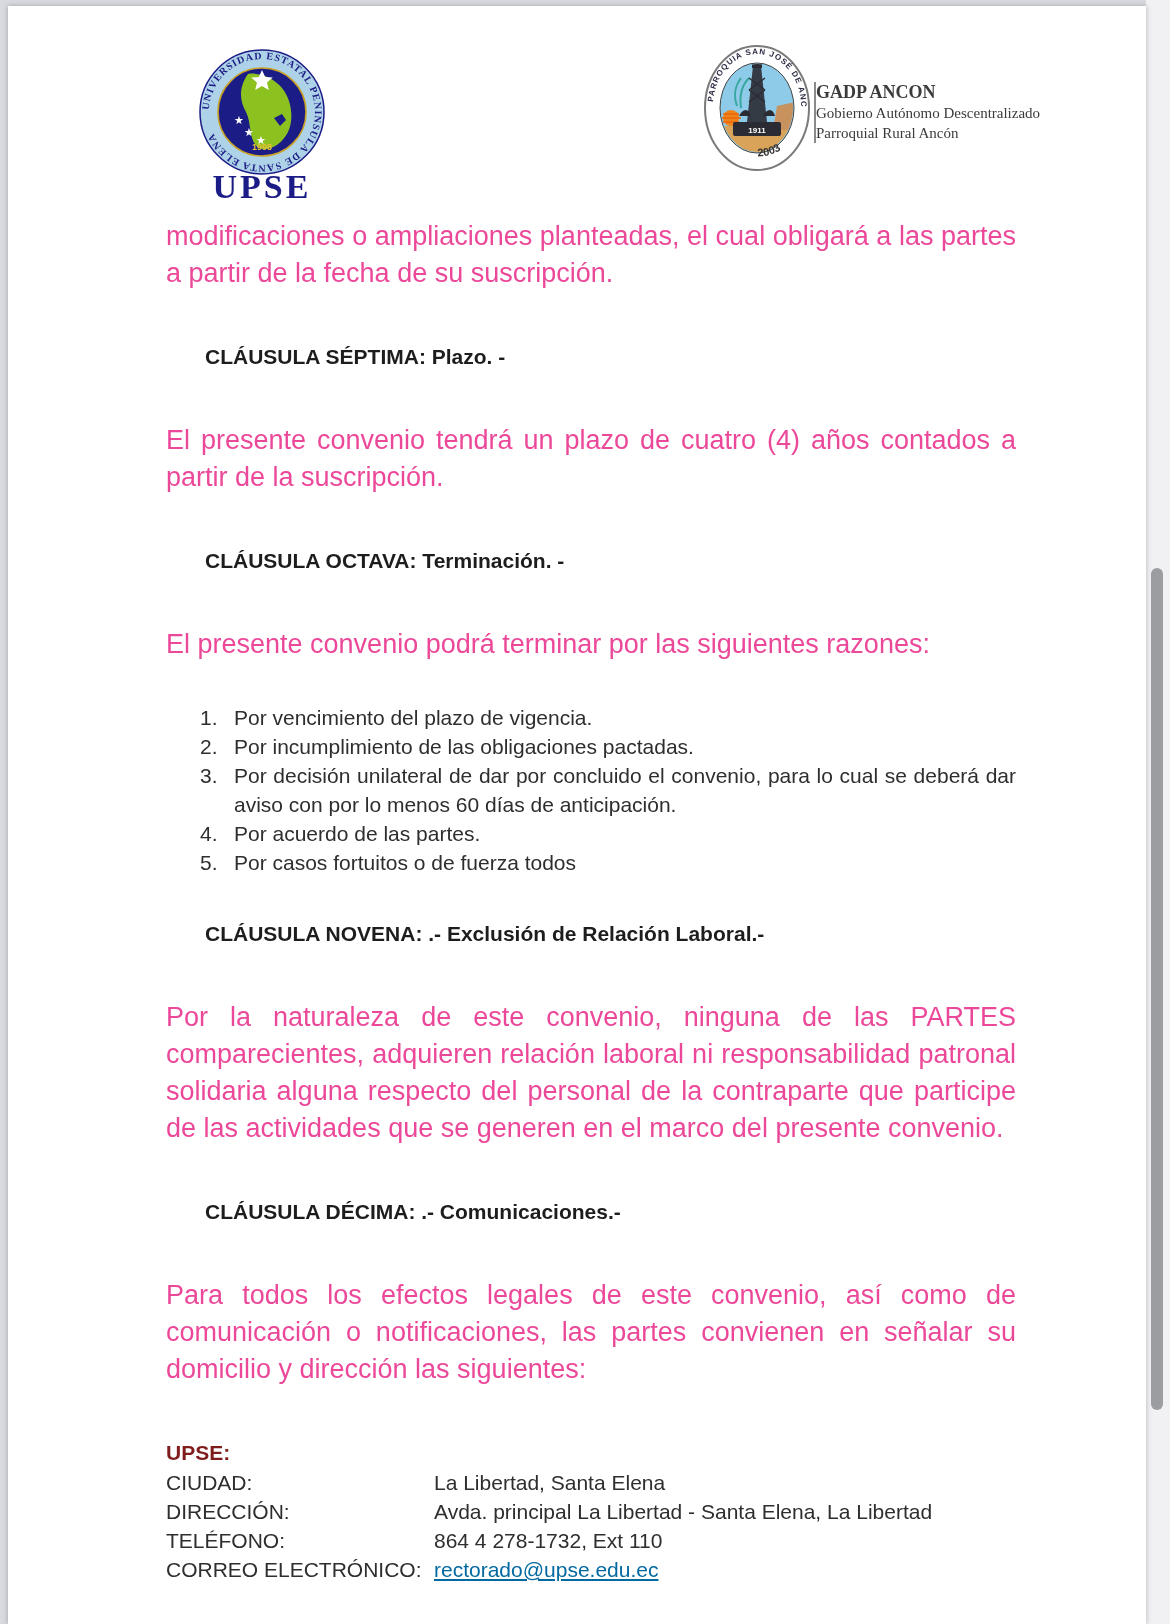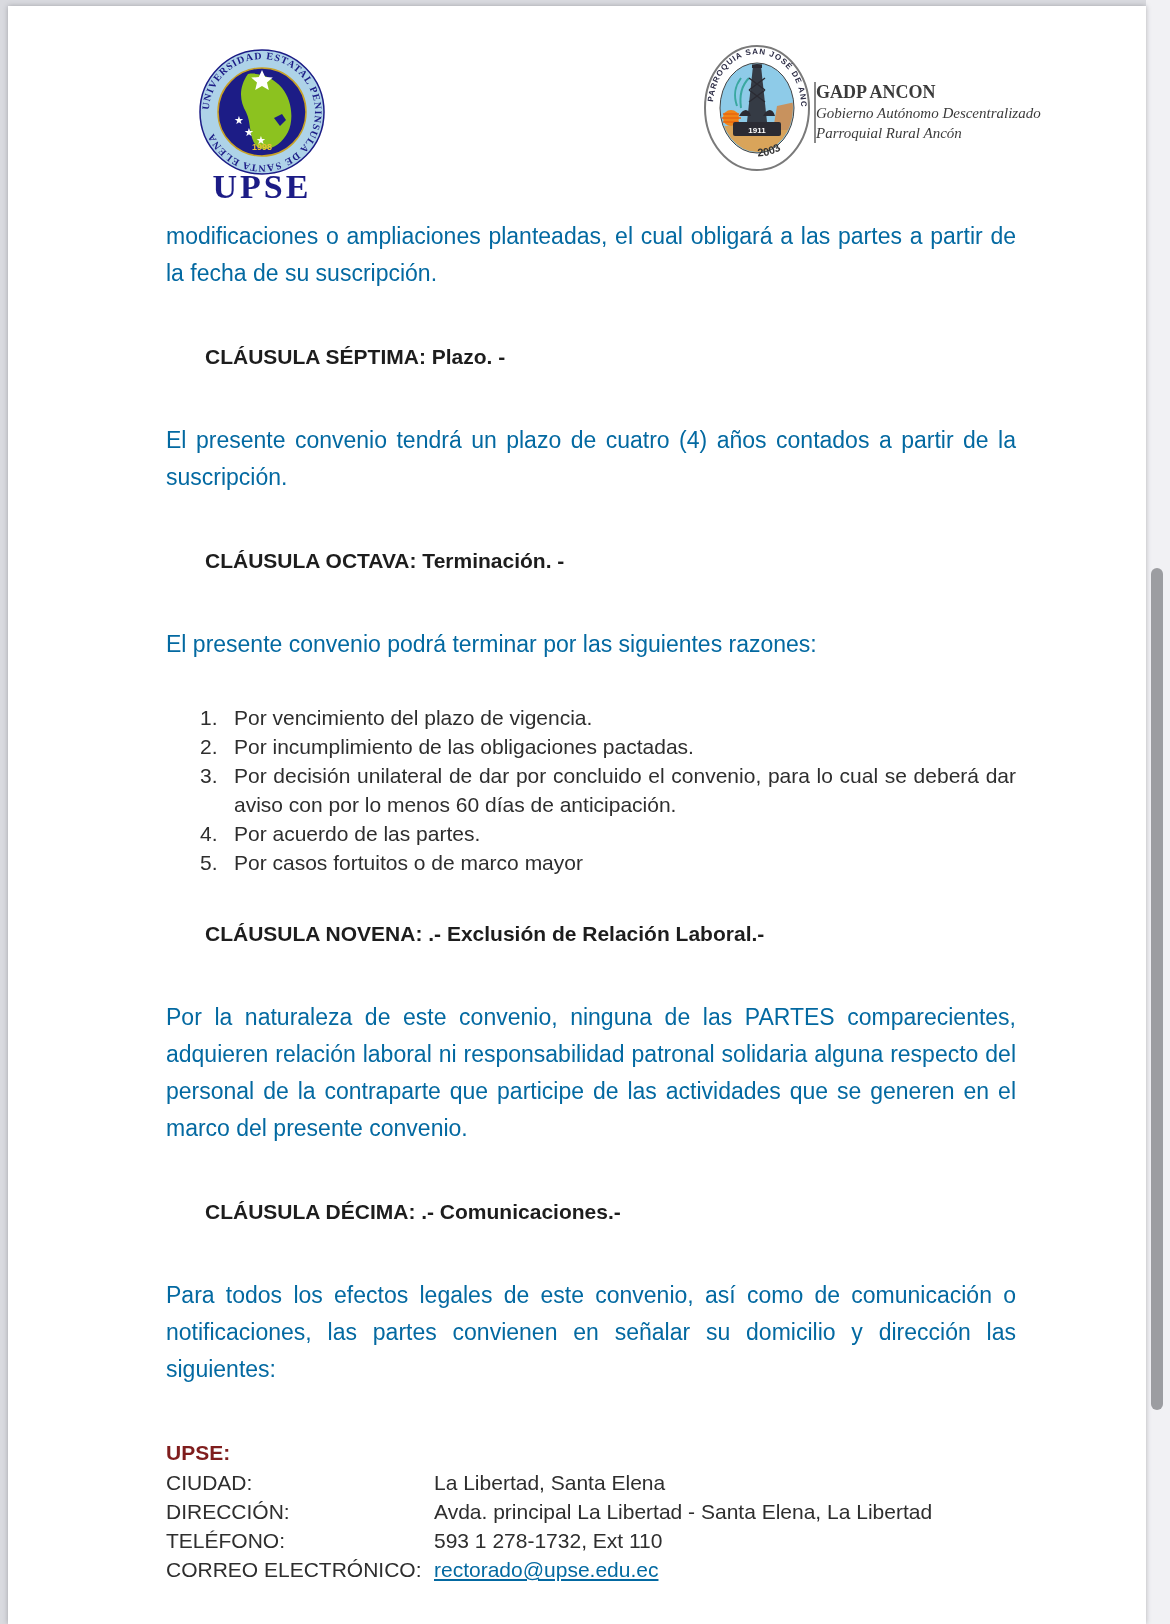--- a/index.html
+++ b/index.html
@@ -27,25 +27,25 @@
   
   .doc-header{position:relative;height:198px;}
   .upse-logo{position:absolute;left:170px;top:42px;width:168px;height:156px;}
   .gadp-logo{position:absolute;left:695px;top:38px;width:108px;height:134px;}
   .gadp-titleblock{
     position:absolute;left:806px;top:76px;width:230px;
     border-left:2px solid #8a8a8a;
     font-family:"Liberation Serif", serif;color:#3b3b3b;
   }
   .gadp-title{font-weight:bold;font-size:18px;line-height:21px;}
-  .gadp-sub{font-size:15px;line-height:20px;font-style:italic;}
+  .gadp-sub{font-size:15px;line-height:20px;}
   
   p,h3{margin:0;}
   .para{
-    font-size:23px;line-height:37px;text-align:justify;color:#0369a1;
+    font-size:27px;line-height:37px;text-align:justify;color:#ec4899;
   }
   .clause{
     font-size:21px;line-height:30px;font-weight:bold;color:#1d1d1d;margin-left:39px;
   }
   .p1{margin-top:14px;}
   .mt-sec{margin-top:50px;}
   .doclist{margin:40px 0 0 0;padding:0;list-style:none;}
   .doclist li{display:flex;line-height:29px;font-size:21px;color:#2e2e2e;}
   .doclist .num{width:68px;padding-left:34px;box-sizing:border-box;flex-shrink:0;}
   .doclist .txt{flex:1;text-align:justify;}
@@ -151,42 +151,42 @@
       <li>
         <span class="num">3.</span>
         <span class="txt">Por decisión unilateral de dar por concluido el convenio, para lo cual se deberá dar aviso con por lo menos 60 días de anticipación.</span>
       </li>
       <li>
         <span class="num">4.</span>
         <span class="txt">Por acuerdo de las partes.</span>
       </li>
       <li>
         <span class="num">5.</span>
-        <span class="txt">Por casos fortuitos o de marco mayor</span>
+        <span class="txt">Por casos fortuitos o de fuerza todos</span>
       </li>
     </ol>
 
     <h3 class="clause" style="margin-top:42px;">CLÁUSULA NOVENA: .- Exclusión de Relación Laboral.-</h3>
     <p class="para mt-sec">Por la naturaleza de este convenio, ninguna de las PARTES comparecientes, adquieren relación laboral ni responsabilidad patronal solidaria alguna respecto del personal de la contraparte que participe de las actividades que se generen en el marco del presente convenio.</p>
 
     <h3 class="clause mt-sec">CLÁUSULA DÉCIMA: .- Comunicaciones.-</h3>
     <p class="para mt-sec">Para todos los efectos legales de este convenio, así como de comunicación o notificaciones, las partes convienen en señalar su domicilio y dirección las siguientes:</p>
 
     <div class="contact-title mt-sec">UPSE:</div>
     <div class="crow">
       <span class="lbl">CIUDAD:</span>
       <span class="val">La Libertad, Santa Elena</span>
     </div>
     <div class="crow">
       <span class="lbl">DIRECCIÓN:</span>
       <span class="val">Avda. principal La Libertad - Santa Elena, La Libertad</span>
     </div>
     <div class="crow">
       <span class="lbl">TELÉFONO:</span>
-      <span class="val">593 1 278-1732, Ext 110</span>
+      <span class="val">864 4 278-1732, Ext 110</span>
     </div>
     <div class="crow">
       <span class="lbl">CORREO ELECTRÓNICO:</span>
       <span class="val"><a class="doc-link" href="#" style="color:#0369a1">rectorado@upse.edu.ec</a></span>
     </div>
 
     <div class="contact-title" style="margin-top:56px;">GAD PARROQUIAL:</div>
 
   </div>
 </div>

